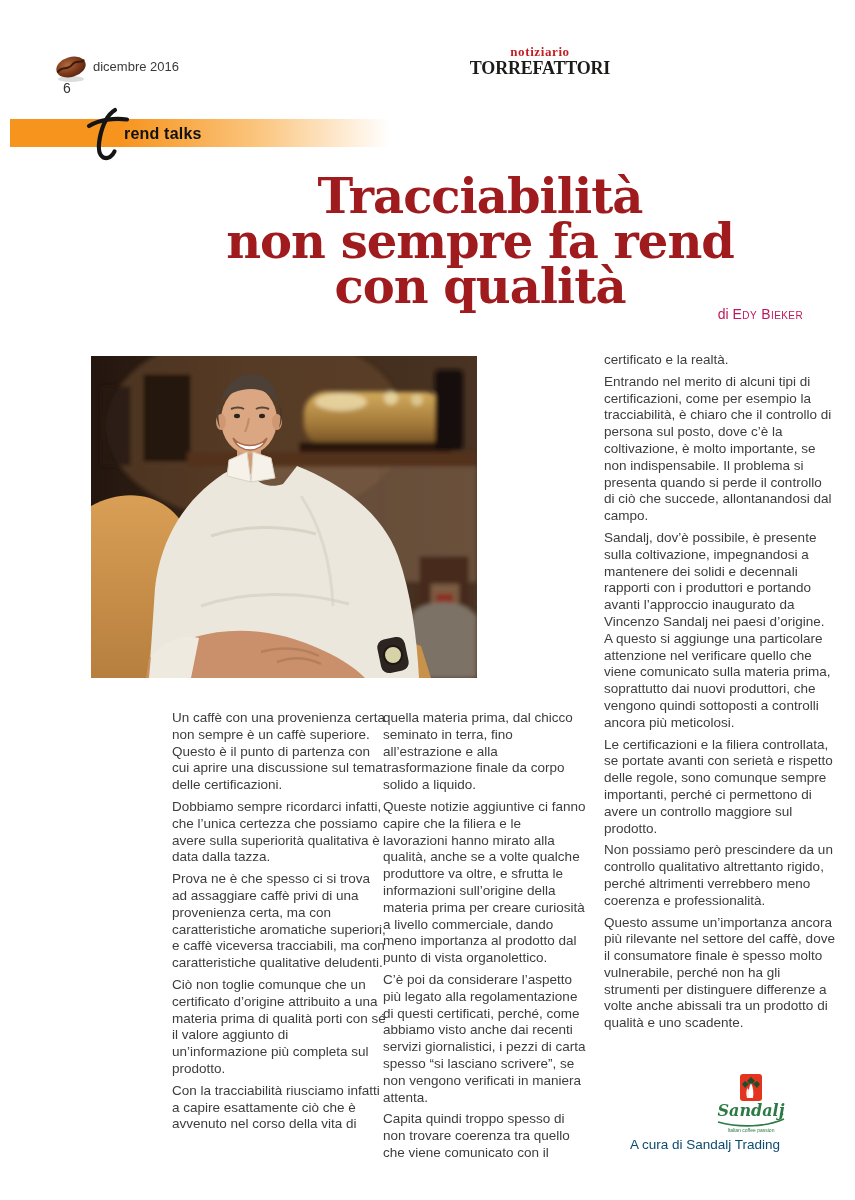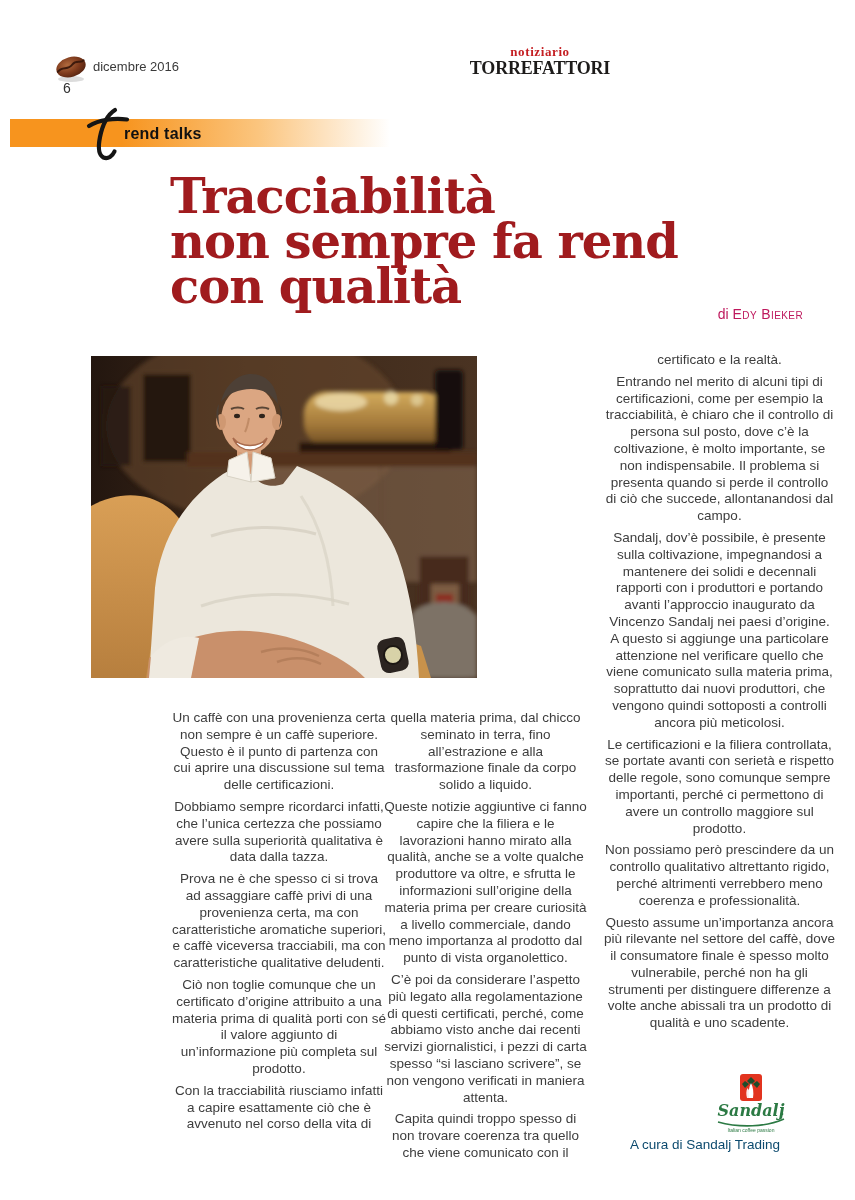--- a/index.html
+++ b/index.html
@@ -16,28 +16,28 @@
   .masthead-top{font-size:13px;color:#c41e22;letter-spacing:.6px;display:block;}
   .masthead-bottom{font-size:18px;color:#1d1b1a;letter-spacing:-.2px;display:block;margin-top:1px;}
   
   .section-bar{position:absolute;left:10px;top:119px;width:400px;height:28px;
     background:linear-gradient(to right,#f7941e 0%,#f7941e 28%,#fbc57e 62%,rgba(255,255,255,0) 95%);}
   .script-t{position:absolute;left:86px;top:106px;width:44px;height:58px;}
   .section-label{position:absolute;left:124px;top:125px;font-size:16px;font-weight:bold;color:#111;letter-spacing:.2px;}
   
   .headline{position:absolute;left:170px;top:174px;width:620px;
     font-family:"DejaVu Serif",serif;font-weight:bold;font-size:48px;line-height:45px;
-    color:#a01b1e;letter-spacing:-1px;}
+    color:#a01b1e;letter-spacing:-1px;text-align:center;}
   .byline{position:absolute;right:52px;top:306px;font-size:14px;color:#be185d;}
   .byline .sc{font-variant:small-caps;letter-spacing:.4px;}
   
   .photo{position:absolute;left:91px;top:356px;width:386px;height:322px;overflow:hidden;}
   
   .col{position:absolute;font-size:13.5px;line-height:16.8px;color:#3d3d3d;text-align:left;}
-  .col p{margin:0 0 5px 0;text-align:center;}
+  .col p{margin:0 0 5px 0;}
   .col1{left:172px;top:710px;width:214px;}
   .col2{left:383px;top:710px;width:205px;}
   .col3{left:604px;top:352px;width:231px;}
   
   .sandalj-logo{position:absolute;left:706px;top:1074px;width:90px;height:62px;}
   .credit{position:absolute;left:630px;top:1137px;width:215px;font-size:13.5px;color:#0c4a6e;}
 </style>
 </head>
 <body>
 

